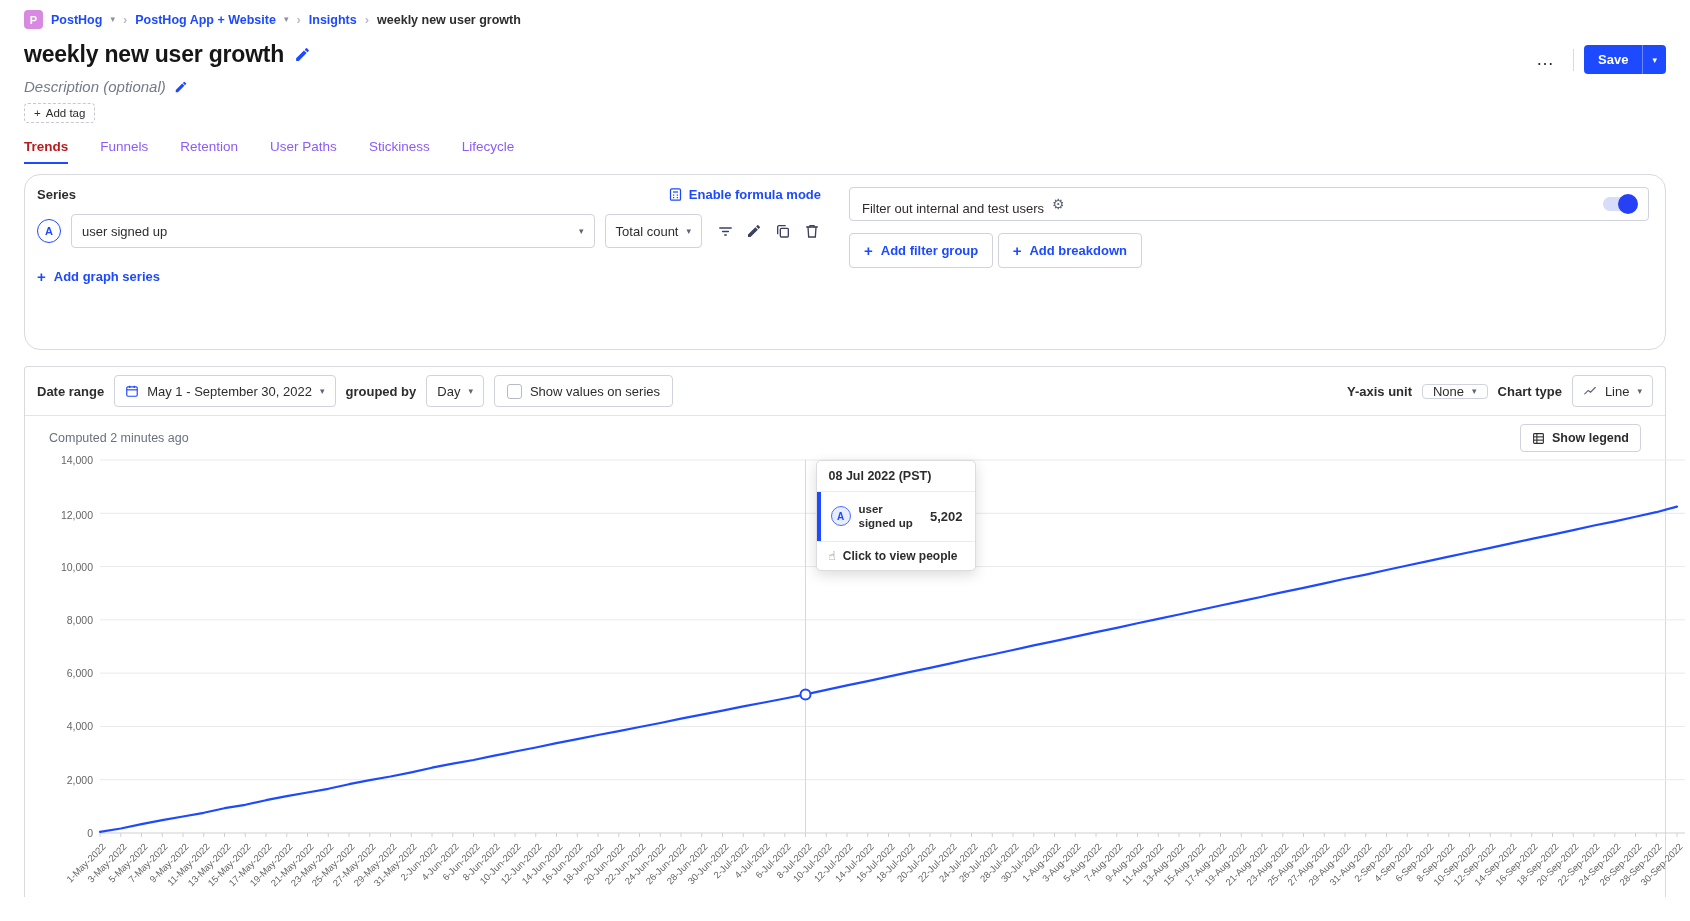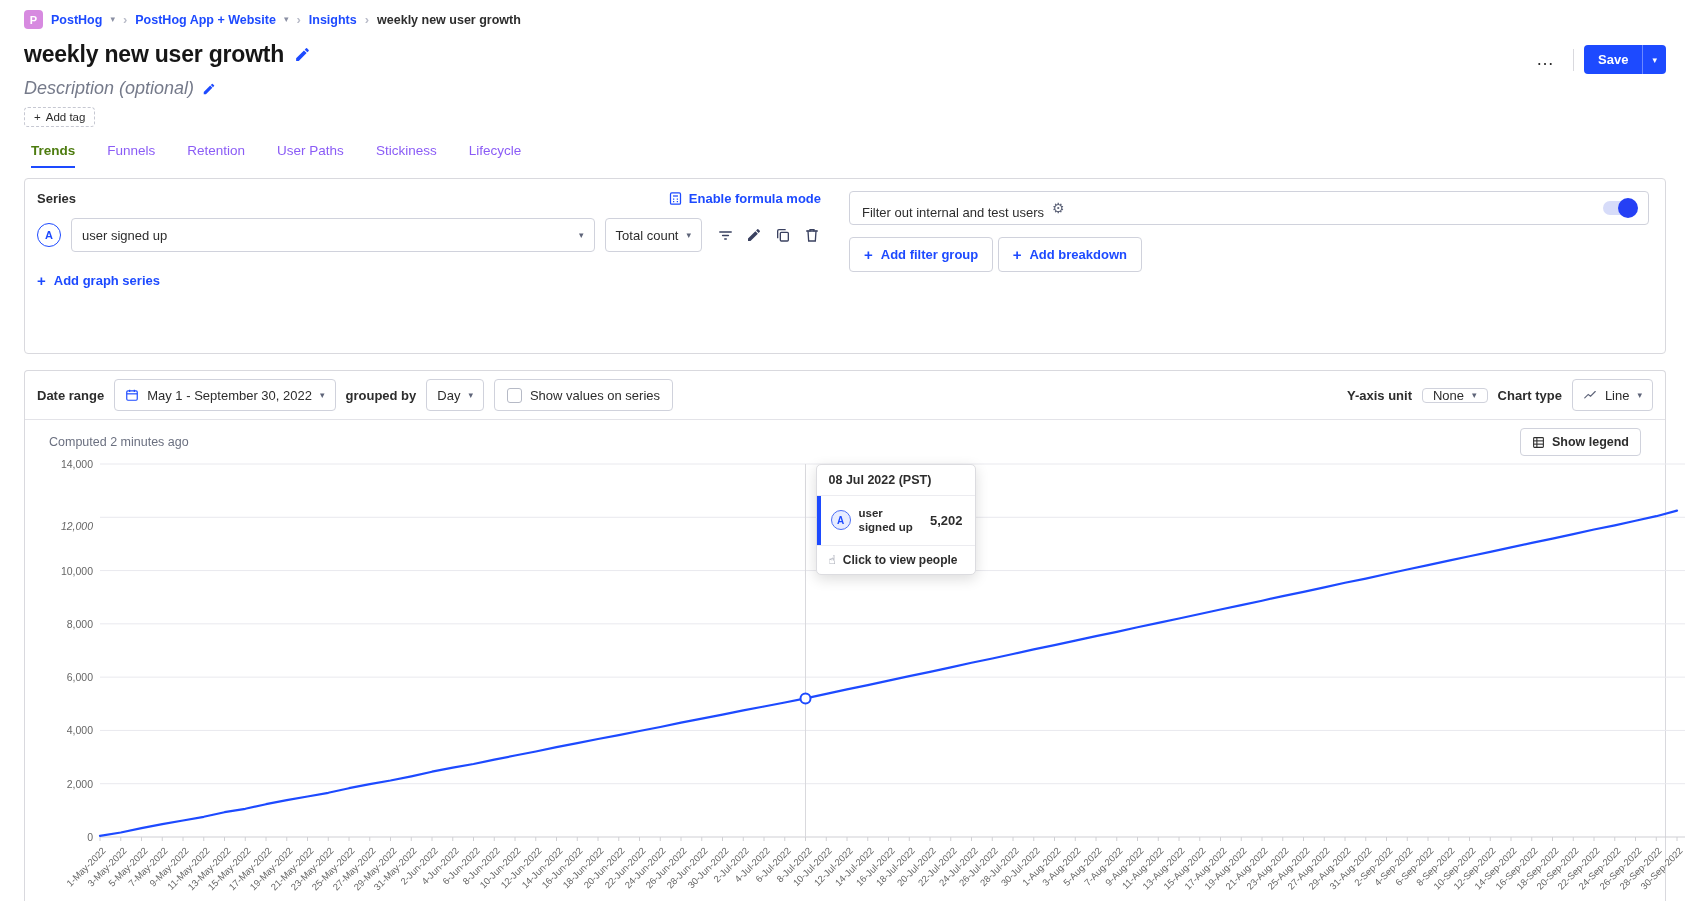--- a/index.html
+++ b/index.html
@@ -19,32 +19,32 @@
   .title-row { display:flex; align-items:flex-start; justify-content:space-between; padding:8px 24px 0 24px; }
   .page-title { font-size:23px; font-weight:700; color:#161616; letter-spacing:-0.2px; display:flex; align-items:center; gap:10px; }
   .actions { display:flex; align-items:center; gap:10px; margin-top:4px; }
   .more-btn { border:none; background:none; font-size:18px; color:#2d2d2d; letter-spacing:1px; cursor:pointer; padding:2px 8px; }
   .vdiv { width:1px; height:22px; background:#d9d9de; }
   .save-btn { display:flex; background:#1d4aff; border-radius:4px; overflow:hidden; cursor:pointer; }
   .save-btn .main { color:#fff; font-size:13px; font-weight:600; padding:7px 14px; }
   .save-btn .caret-seg { color:#fff; padding:7px 9px; border-left:1px solid rgba(255,255,255,.35); font-size:9px; display:flex; align-items:center; }
 
   .desc-row { padding:4px 24px 0 24px; display:flex; align-items:center; gap:8px; }
-  .desc { font-style:italic; font-size:18px; color:#757a8a; }
+  .desc { font-style:italic; font-size:15px; color:#757a8a; }
   .tag-row { padding:8px 24px 0 24px; }
   .add-tag { display:inline-flex; align-items:center; gap:5px; border:1px dashed #c6c8d2; border-radius:4px;
     padding:3px 9px; font-size:11.5px; color:#2d2d2d; background:#fff; cursor:pointer; }
 
   
   .tabs { display:flex; gap:32px; padding:16px 24px 0 24px; font-size:13.5px; }
   .tab { padding-bottom:8px; cursor:pointer; color:#8b5cf6; }
-  .tab.active { color:#4d7c0f; font-weight:600; border-bottom:2px solid #1d4aff;margin-left:7px; }
-
-  
-  .query-panel { margin:10px 24px 0 24px; border:1px solid #d9d9de; border-radius:4px; display:flex; padding:12px 16px 18px 12px; min-height:176px; }
+  .tab.active { color:#b91c1c; font-weight:600; border-bottom:2px solid #1d4aff; }
+
+  
+  .query-panel { margin:10px 24px 0 24px; border:1px solid #d9d9de; border-radius:16px; display:flex; padding:12px 16px 18px 12px; min-height:176px; }
   .q-left { width:812px; padding-right:28px; }
   .q-right { flex:1; }
   .q-head { display:flex; align-items:center; justify-content:space-between; margin-bottom:12px; }
   .q-label { font-size:13px; font-weight:700; }
   .formula-link { display:flex; align-items:center; gap:6px; font-size:13px; font-weight:600; color:#1d4aff; cursor:pointer; }
   .series-row { display:flex; align-items:center; gap:10px; }
   .badge-a { width:24px; height:24px; border-radius:50%; border:1.5px solid #1d4aff; color:#1d4aff; background:#fff;
     font-size:11px; font-weight:700; display:flex; align-items:center; justify-content:center; flex:none; }
   .select { display:flex; align-items:center; justify-content:space-between; border:1px solid #d0d2dc; border-radius:4px;
     background:#fff; height:34px; padding:0 10px; font-size:13px; cursor:pointer; gap:8px; white-space:nowrap; }
@@ -287,21 +287,21 @@
     </button>
 
     <div class="chart-zone">
       <div class="y-axis" id="y-axis">
           <span style="top: 367px;">0</span>
           <span style="top: 313.714px;">2,000</span>
           <span style="top: 260.429px;">4,000</span>
           <span style="top: 207.143px;">6,000</span>
           <span style="top: 153.857px;">8,000</span>
           <span style="top: 100.571px;">10,000</span>
-          <span style="top: 56px; font-style: italic;">12,000</span>
+          <span style="top: 49px;">12,000</span>
           <span style="top: -6px;">14,000</span>
         </div>
       <div class="chart-wrap" id="chart-wrap">
         <svg id="plot-svg" width="1585" height="373" viewBox="0 0 1585 373">
             <line x1="0" x2="1585" y1="373" y2="373" stroke="#cfcfd4" stroke-width="1"></line>
             <line x1="0" x2="1585" y1="319.7142857142857" y2="319.7142857142857" stroke="#e9e9ee" stroke-width="1"></line>
             <line x1="0" x2="1585" y1="266.42857142857144" y2="266.42857142857144" stroke="#e9e9ee" stroke-width="1"></line>
             <line x1="0" x2="1585" y1="213.14285714285714" y2="213.14285714285714" stroke="#e9e9ee" stroke-width="1"></line>
             <line x1="0" x2="1585" y1="159.85714285714286" y2="159.85714285714286" stroke="#e9e9ee" stroke-width="1"></line>
             <line x1="0" x2="1585" y1="106.57142857142856" y2="106.57142857142856" stroke="#e9e9ee" stroke-width="1"></line>

